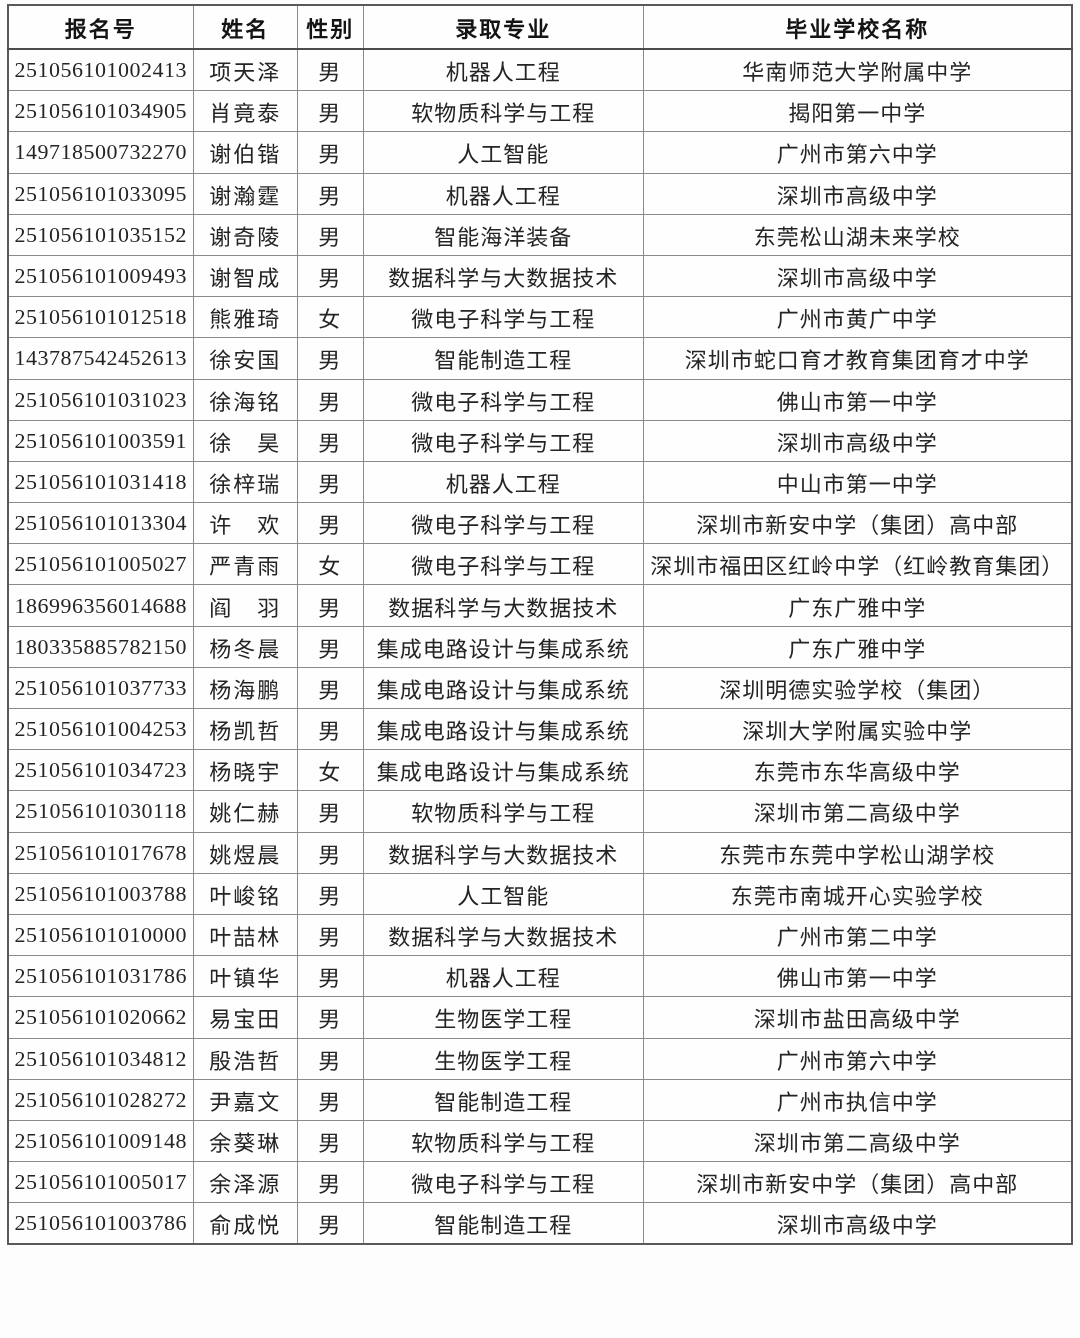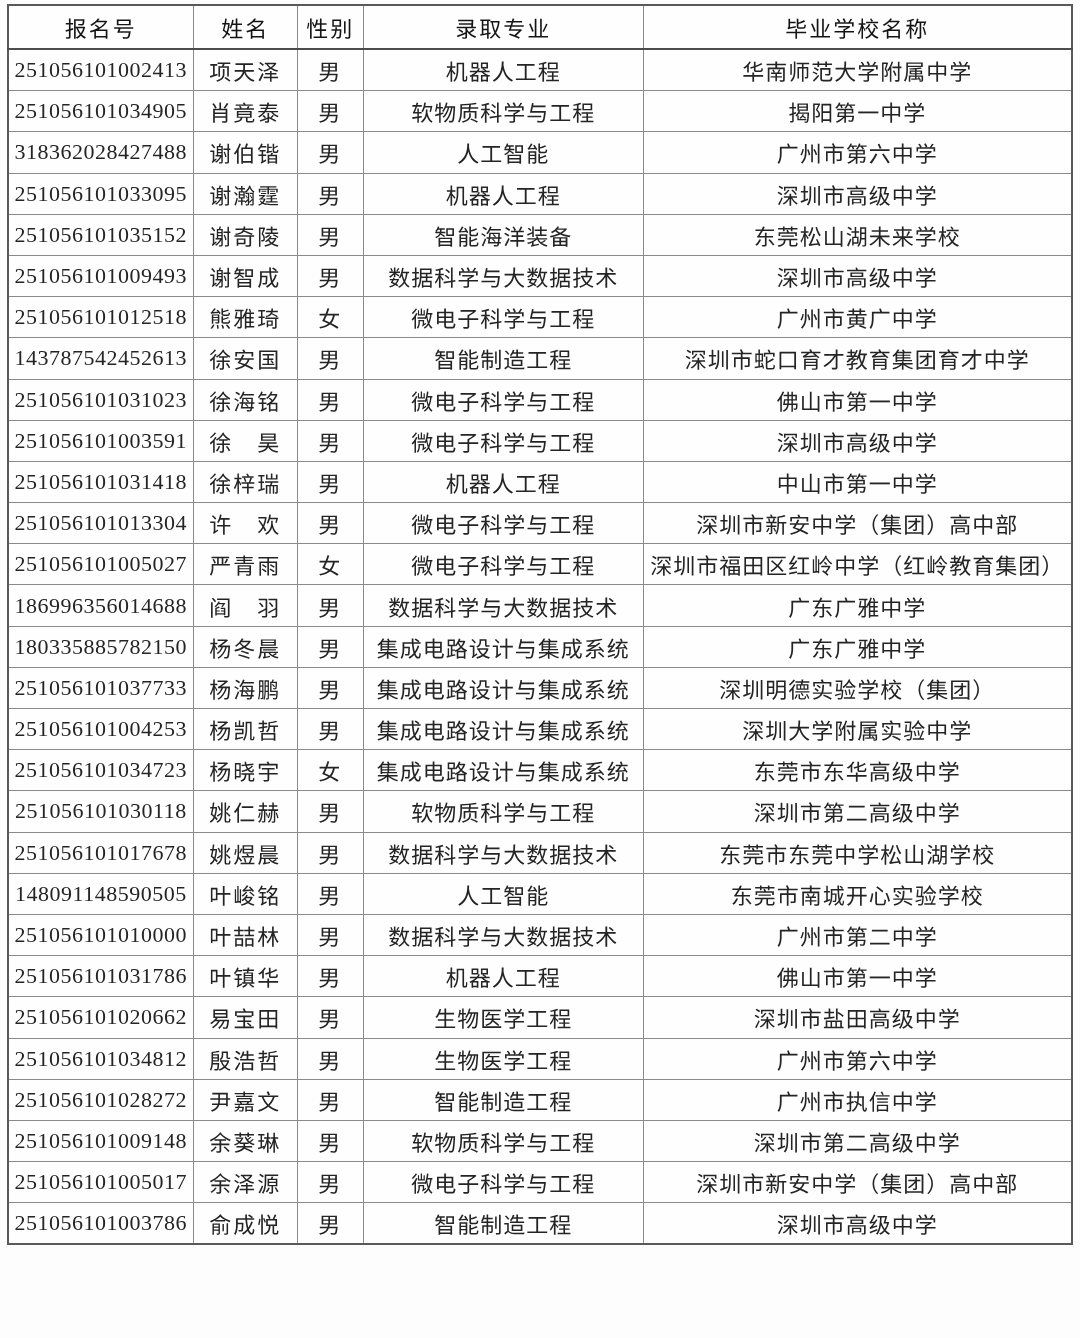--- a/index.html
+++ b/index.html
@@ -29,21 +29,21 @@
     border: 1.5px solid #8a8a8a;
     text-align: center;
     vertical-align: middle;
     padding: 0 2px;
     overflow: hidden;
     white-space: nowrap;
   }
   table.admission thead th {
     height: 42px;
     font-family: "Liberation Sans", "DejaVu Sans", sans-serif;
-    font-weight: normal;
+    font-weight: bold;
     font-size: 22px;
     letter-spacing: 2px;
     color: #141414;
     border-bottom: 2px solid #4c4c4c;
   }
   table.admission tbody td {
     height: 40.2px;
     font-size: 22px;
     color: #242424;
   }
@@ -93,21 +93,21 @@
     <td class="col-school">华南师范大学附属中学</td>
   </tr>
         <tr>
     <td class="col-reg">251056101034905</td>
     <td class="col-name">肖竟泰</td>
     <td class="col-gender">男</td>
     <td class="col-major">软物质科学与工程</td>
     <td class="col-school">揭阳第一中学</td>
   </tr>
         <tr>
-    <td class="col-reg">318362028427488</td>
+    <td class="col-reg">149718500732270</td>
     <td class="col-name">谢伯锴</td>
     <td class="col-gender">男</td>
     <td class="col-major">人工智能</td>
     <td class="col-school">广州市第六中学</td>
   </tr>
         <tr>
     <td class="col-reg">251056101033095</td>
     <td class="col-name">谢瀚霆</td>
     <td class="col-gender">男</td>
     <td class="col-major">机器人工程</td>
@@ -219,21 +219,21 @@
     <td class="col-school">深圳市第二高级中学</td>
   </tr>
         <tr>
     <td class="col-reg">251056101017678</td>
     <td class="col-name">姚煜晨</td>
     <td class="col-gender">男</td>
     <td class="col-major">数据科学与大数据技术</td>
     <td class="col-school">东莞市东莞中学松山湖学校</td>
   </tr>
         <tr>
-    <td class="col-reg">148091148590505</td>
+    <td class="col-reg">251056101003788</td>
     <td class="col-name">叶峻铭</td>
     <td class="col-gender">男</td>
     <td class="col-major">人工智能</td>
     <td class="col-school">东莞市南城开心实验学校</td>
   </tr>
         <tr>
     <td class="col-reg">251056101010000</td>
     <td class="col-name">叶喆林</td>
     <td class="col-gender">男</td>
     <td class="col-major">数据科学与大数据技术</td>

